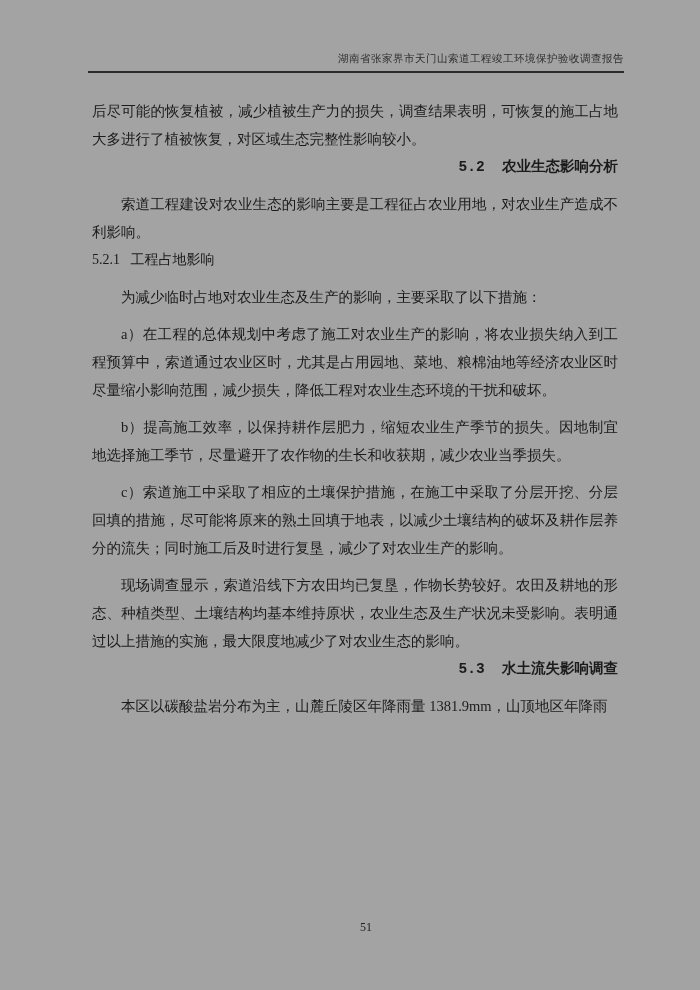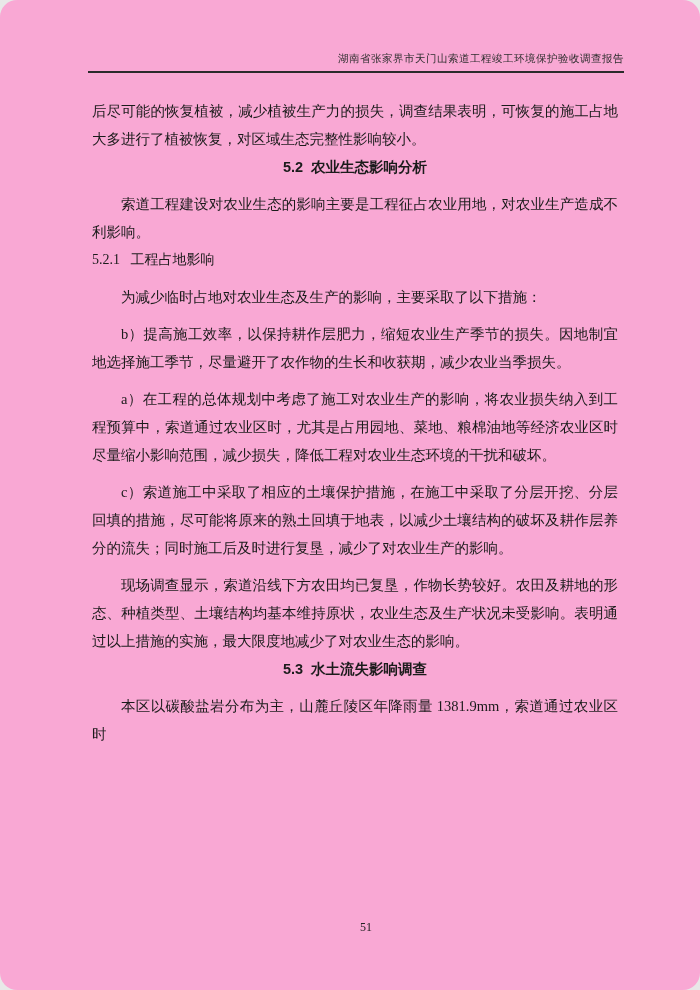--- a/index.html
+++ b/index.html
@@ -2,25 +2,24 @@
 <html><head>
 <meta charset="utf-8">
 <style>
   * { margin: 0; padding: 0; box-sizing: border-box; }
   html, body { background: #e8e8e8; }
   .page {
     position: relative;
     width: 700px;
     height: 990px;
     margin: 0 auto;
-    background: #f9a8d4;
+    background: #a3a3a3;
     font-family: "Liberation Serif", "DejaVu Serif", serif;
     color: #1b1b1b;
     overflow: hidden;
-    border-radius: 17px;
   }
   .page-header {
     position: absolute;
     left: 88px;
     right: 76px;
     top: 52px;
     padding-bottom: 5px;
     border-bottom: 2px solid #2b2b2b;
   }
   .header-text {
@@ -36,26 +35,26 @@
     right: 82px;
     top: 88px;
     font-size: 14.5px;
     line-height: 28px;
     text-align: justify;
     text-justify: inter-ideograph;
   }
   .para { text-indent: 2em; margin-top: 9px; }
   .para.no-indent { text-indent: 0; }
   .h-main {
-    font-family: Liberation Sans, sans-serif;
+    font-family: Liberation Mono, monospace;
     font-weight: bold;
     font-size: 14.5px;
     line-height: 28px;
     white-space: pre-wrap;
-    text-align: center;
+    text-align: right;
   }
   .h-sub {
     font-weight: normal;
     font-size: 14px;
     line-height: 28px;
     white-space: pre-wrap;
     text-align: left;
   }
   sup.sq {
     font-size: 9px;
@@ -90,29 +89,29 @@
 
     <p class="para">索道工程建设对农业生态的影响主要是工程征占农业用地，对农业生产造成不利影响。</p>
 
     <h3 class="h-sub">5.2.1   工程占地影响</h3>
 
 
 
 
     <p class="para">为减少临时占地对农业生态及生产的影响，主要采取了以下措施：</p>
 
+    <p class="para">a）在工程的总体规划中考虑了施工对农业生产的影响，将农业损失纳入到工程预算中，索道通过农业区时，尤其是占用园地、菜地、粮棉油地等经济农业区时尽量缩小影响范围，减少损失，降低工程对农业生态环境的干扰和破坏。</p>
+
     <p class="para">b）提高施工效率，以保持耕作层肥力，缩短农业生产季节的损失。因地制宜地选择施工季节，尽量避开了农作物的生长和收获期，减少农业当季损失。</p>
-
-    <p class="para">a）在工程的总体规划中考虑了施工对农业生产的影响，将农业损失纳入到工程预算中，索道通过农业区时，尤其是占用园地、菜地、粮棉油地等经济农业区时尽量缩小影响范围，减少损失，降低工程对农业生态环境的干扰和破坏。</p>
 
     <p class="para">c）索道施工中采取了相应的土壤保护措施，在施工中采取了分层开挖、分层回填的措施，尽可能将原来的熟土回填于地表，以减少土壤结构的破坏及耕作层养分的流失；同时施工后及时进行复垦，减少了对农业生产的影响。</p>
 
     <p class="para">现场调查显示，索道沿线下方农田均已复垦，作物长势较好。农田及耕地的形态、种植类型、土壤结构均基本维持原状，农业生态及生产状况未受影响。表明通过以上措施的实施，最大限度地减少了对农业生态的影响。</p>
 
     <h2 class="h-main">5.3  水土流失影响调查</h2>
 
-    <p class="para">本区以碳酸盐岩分布为主，山麓丘陵区年降雨量 1381.9mm，索道通过农业区时</p>
+    <p class="para">本区以碳酸盐岩分布为主，山麓丘陵区年降雨量 1381.9mm，山顶地区年降雨</p>
 
   </main>
 
   <div class="page-num">51</div>
 
 </div>
 
 </body></html>

